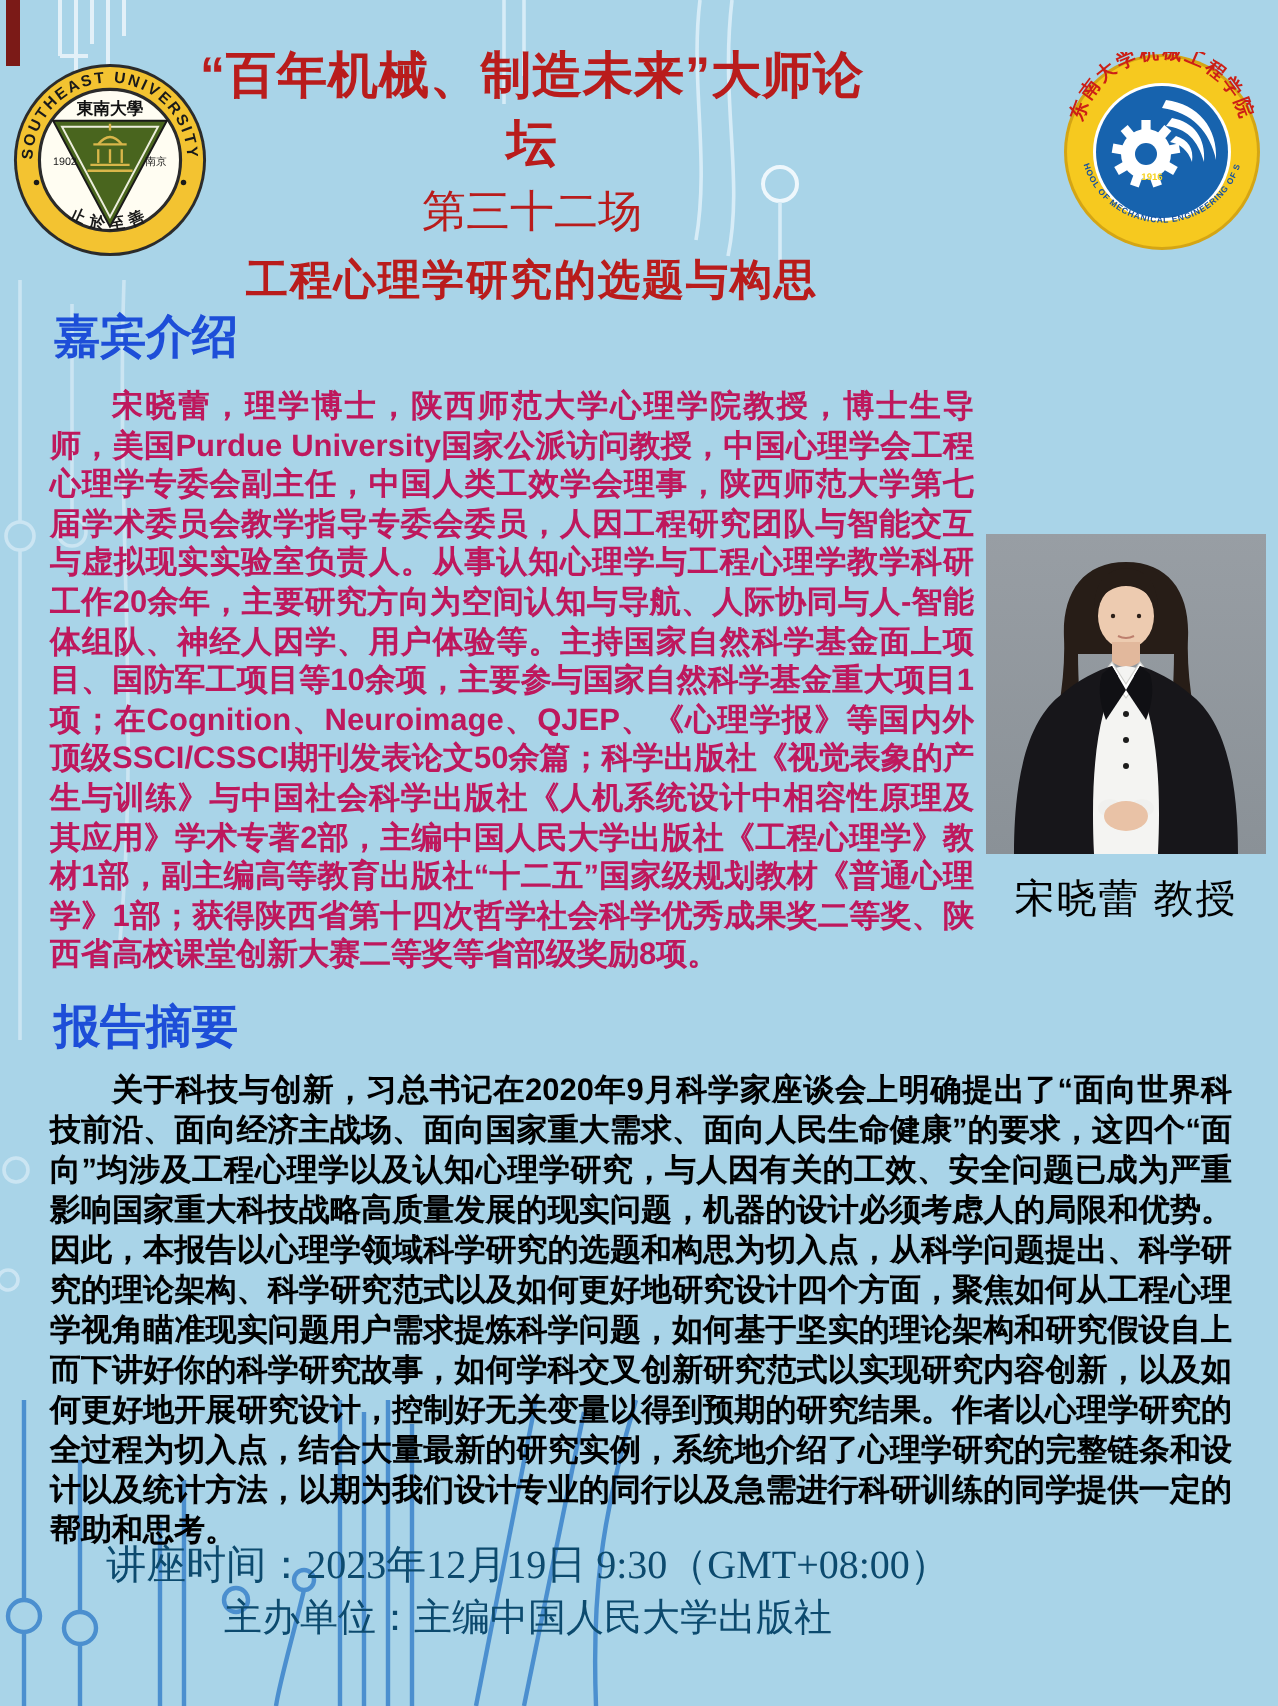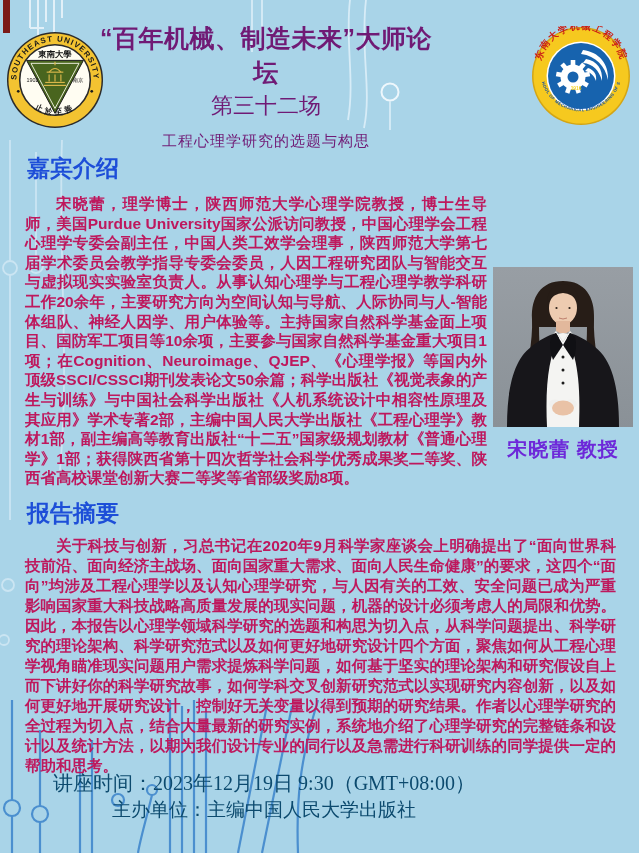--- a/index.html
+++ b/index.html
@@ -8,38 +8,38 @@
     background:#a9d4e8;
     font-family:"Liberation Sans","DejaVu Sans",sans-serif;
   }
   .bg-pattern{position:absolute;left:0;top:0;z-index:0;pointer-events:none;}
   .red-strip{position:absolute;left:3px;top:0;width:7px;height:33px;background:#7b1a17;z-index:2;}
   .content{position:absolute;inset:0;z-index:1;}
 
   .seal{position:absolute;left:6px;top:31px;width:98px;height:98px;}
   .school-logo{position:absolute;left:531px;top:26px;width:100px;height:100px;}
 
-  .title-block{position:absolute;left:95px;top:21px;width:342px;text-align:center;color:#701a75;}
+  .title-block{position:absolute;left:95px;top:21px;width:342px;text-align:center;color:#b91c1c;}
   .title-line1{font-size:25px;font-weight:bold;line-height:34px;letter-spacing:0.5px;}
   .title-line2{font-size:22px;font-weight:normal;line-height:34px;}
-  .subtitle{font-size:15px;font-weight:normal;line-height:36px;letter-spacing:1px;}
+  .subtitle{font-size:21px;font-weight:bold;line-height:36px;letter-spacing:1px;}
 
   .section-heading{position:absolute;left:27px;margin:0;font-size:23px;font-weight:bold;color:#1d4ed8;line-height:26px;}
   #guest-heading{top:155px;}
   #abstract-heading{top:500px;}
 
   .guest-row{position:absolute;left:25px;top:194px;width:608px;display:flex;gap:6px;}
   .guest-bio{width:462px;margin:0;font-size:15.5px;line-height:19.6px;font-weight:600;
     color:#be185d;text-indent:2em;text-align:justify;}
   .photo-col{width:140px;flex:0 0 140px;}
   .guest-photo{margin-top:73px;width:140px;height:160px;display:block;}
-  .photo-caption{margin-top:9px;text-align:center;font-size:20px;font-weight:bold;color:#6d28d9;letter-spacing:1px;}
+  .photo-caption{margin-top:9px;text-align:center;font-size:20px;font-weight:normal;color:#000000;letter-spacing:1px;}
 
   .abstract-text{position:absolute;left:25px;top:536px;width:591px;margin:0;
-    font-size:15.5px;line-height:20px;font-weight:600;color:#be185d;text-indent:2em;text-align:justify;}
+    font-size:15.5px;line-height:20px;font-weight:600;color:#000000;text-indent:2em;text-align:justify;}
 
   .event-block{position:absolute;left:0;top:771px;width:528px;text-align:center;
     font-family:"Liberation Serif","DejaVu Serif",serif;color:#0c4a6e;}
   .event-line{font-size:19px;line-height:25.5px;}
   .event-line.first{font-size:20px;}
 </style>
 </head>
 <body>
 
 <svg class="bg-pattern" width="639" height="853" viewBox="0 0 639 853">

